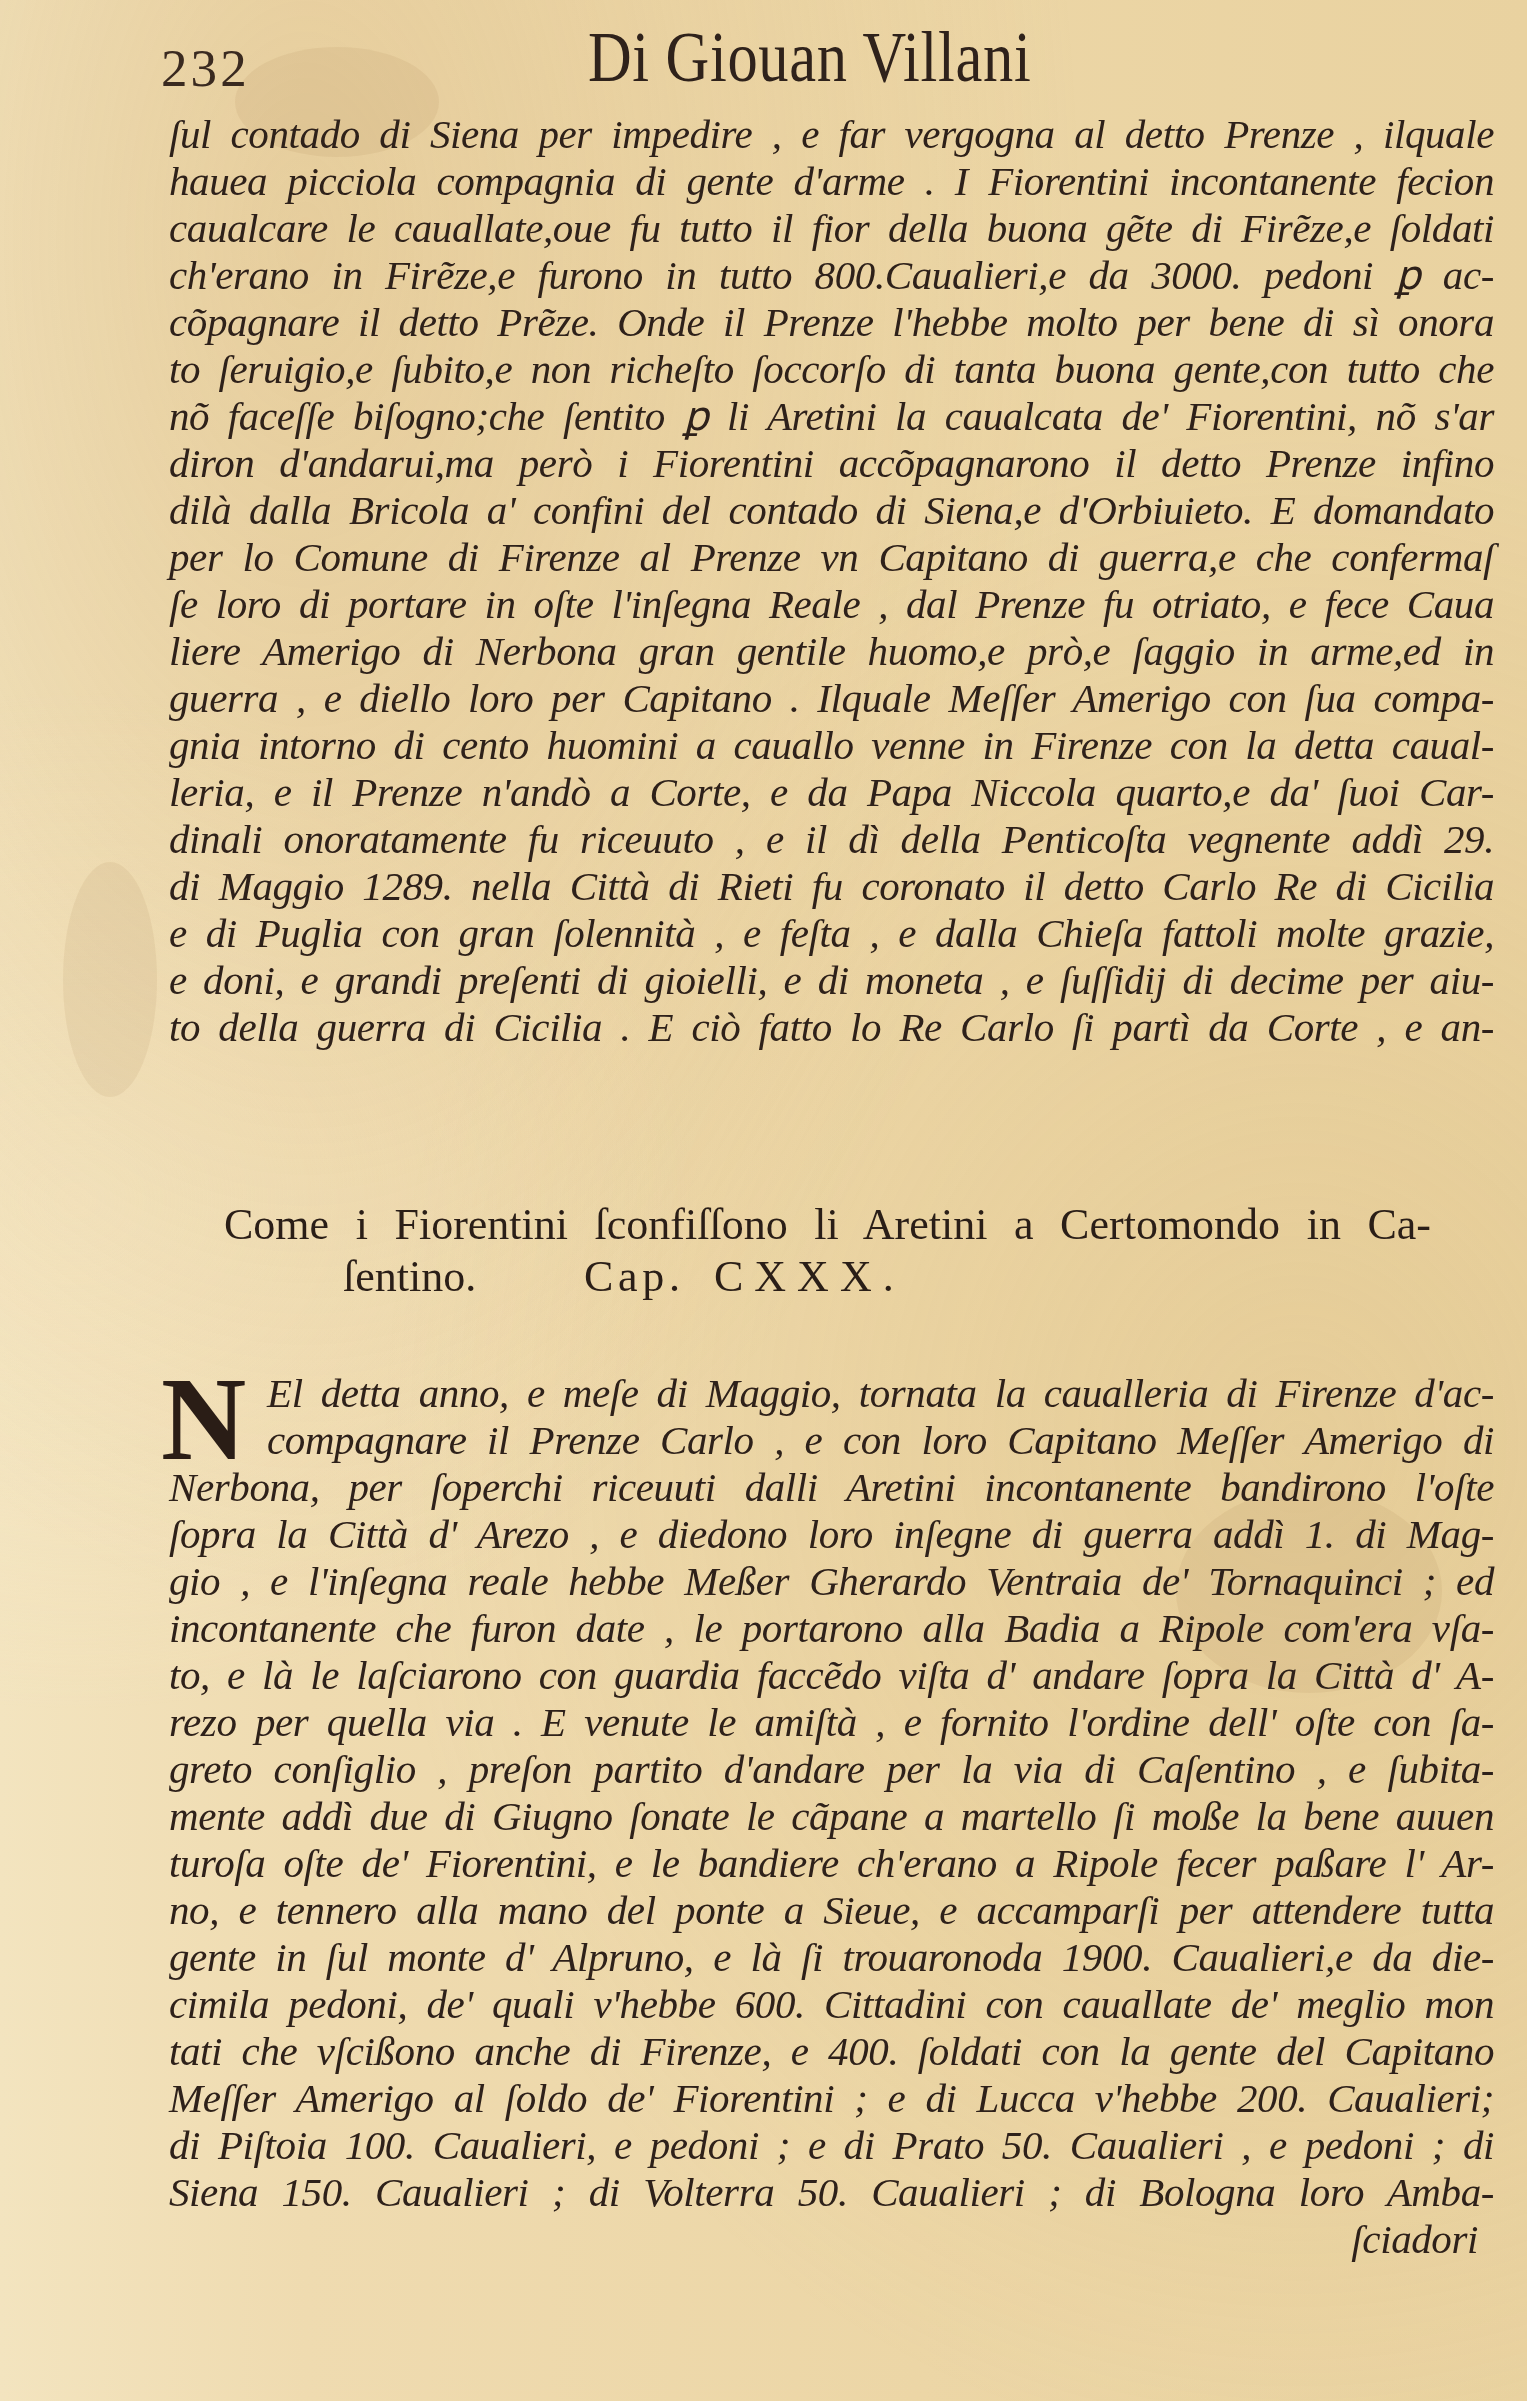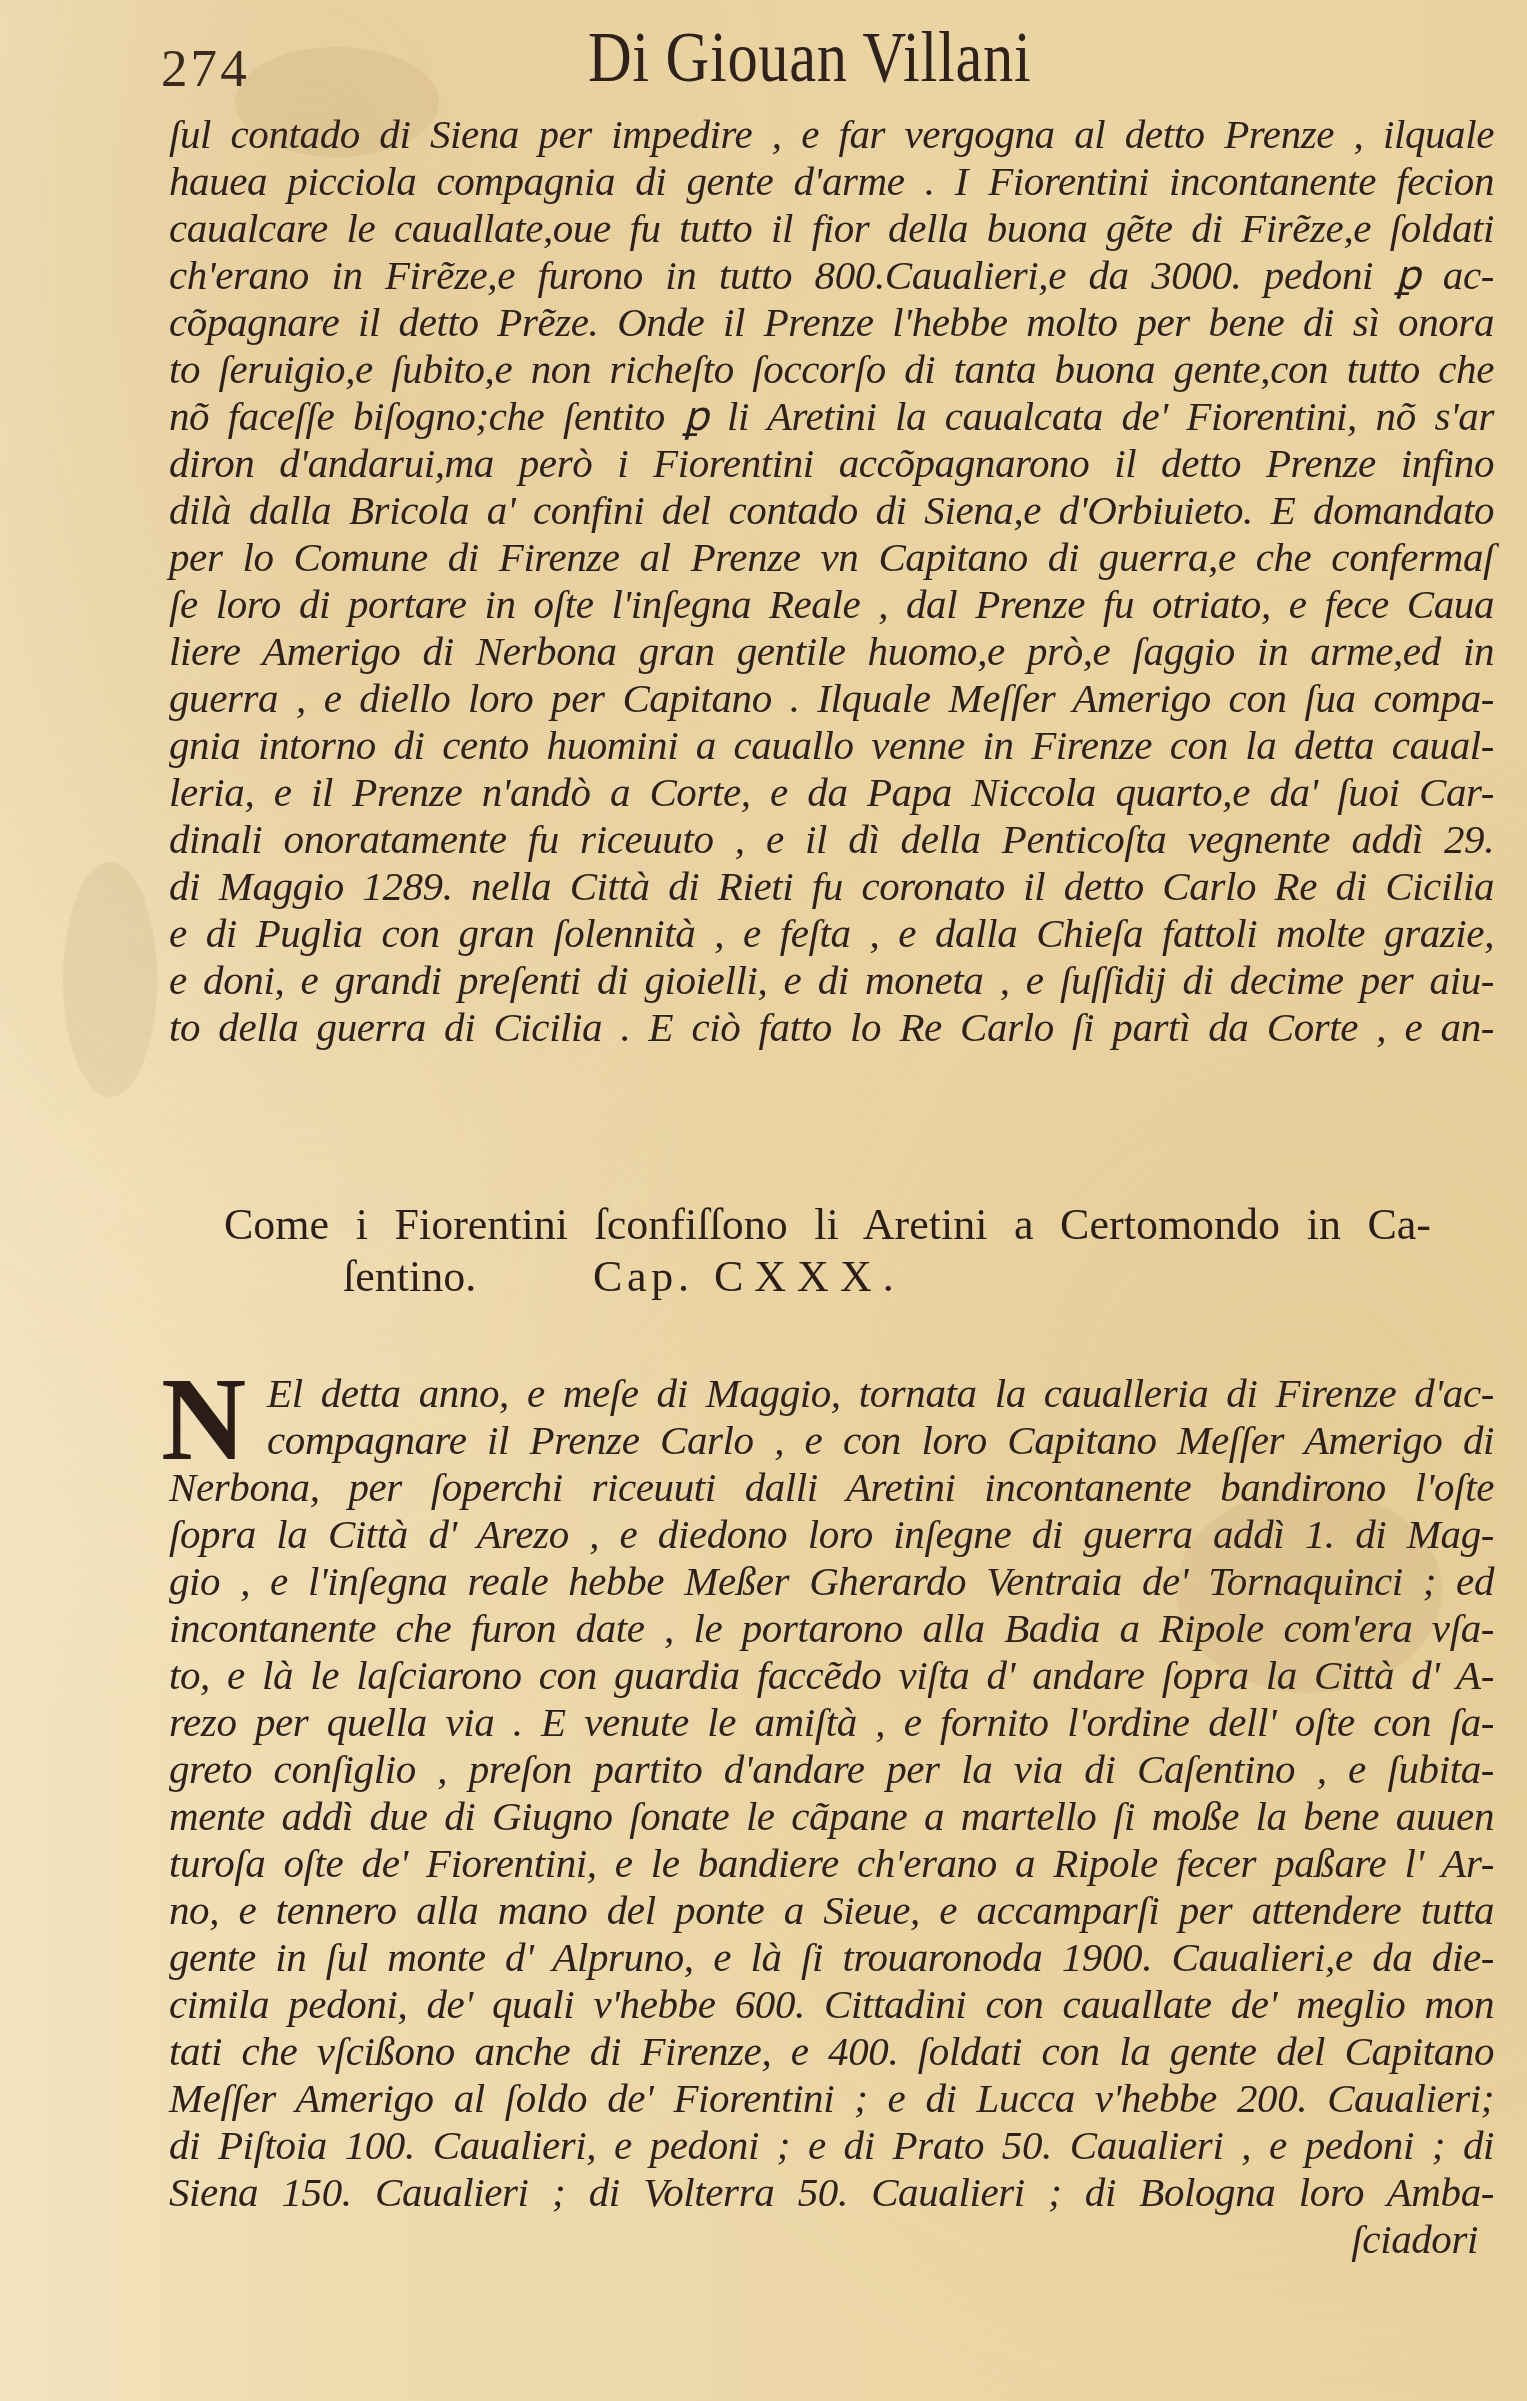--- a/index.html
+++ b/index.html
@@ -101,21 +101,21 @@
     .chapter-heading .h-line2 {
       position: relative;
       height: 52px;
     }
     .chapter-heading .h-left {
       position: absolute;
       left: 127px;
     }
     .chapter-heading .h-cap {
       position: absolute;
-      left: 377px;
+      left: 368px;
       letter-spacing: 4.7px;
     }
     .chapter-heading .h-num {
       position: absolute;
       left: 498px;
       letter-spacing: 11px;
     }
     .drop-cap {
       position: absolute;
       left: 161px;
@@ -143,21 +143,21 @@
 </head>
 <body>
 
 <div class="page">
 
   <div class="smudge" style="left:235px;top:47px;width:204px;height:110px;"></div>
   <div class="smudge" style="left:1176px;top:1489px;width:266px;height:204px;"></div>
   <div class="smudge" style="left:63px;top:862px;width:94px;height:235px;"></div>
 
   <div class="running-head">
-    <span class="page-number">274</span>
+    <span class="page-number">232</span>
     <span class="running-title">Di Giouan Villani</span>
   </div>
 
   <div class="text-block block-1">
     <div class="line">ſul contado di Siena per impedire , e far vergogna al detto Prenze , ilquale</div>
     <div class="line">hauea picciola compagnia di gente d'arme . I Fiorentini incontanente fecion</div>
     <div class="line">caualcare le cauallate,oue fu tutto il fior della buona gẽte di Firẽze,e ſoldati</div>
     <div class="line">ch'erano in Firẽze,e furono in tutto 800.Caualieri,e da 3000. pedoni ꝑ ac-</div>
     <div class="line">cõpagnare il detto Prẽze. Onde il Prenze l'hebbe molto per bene di sì onora</div>
     <div class="line">to ſeruigio,e ſubito,e non richeſto ſoccorſo di tanta buona gente,con tutto che</div>

